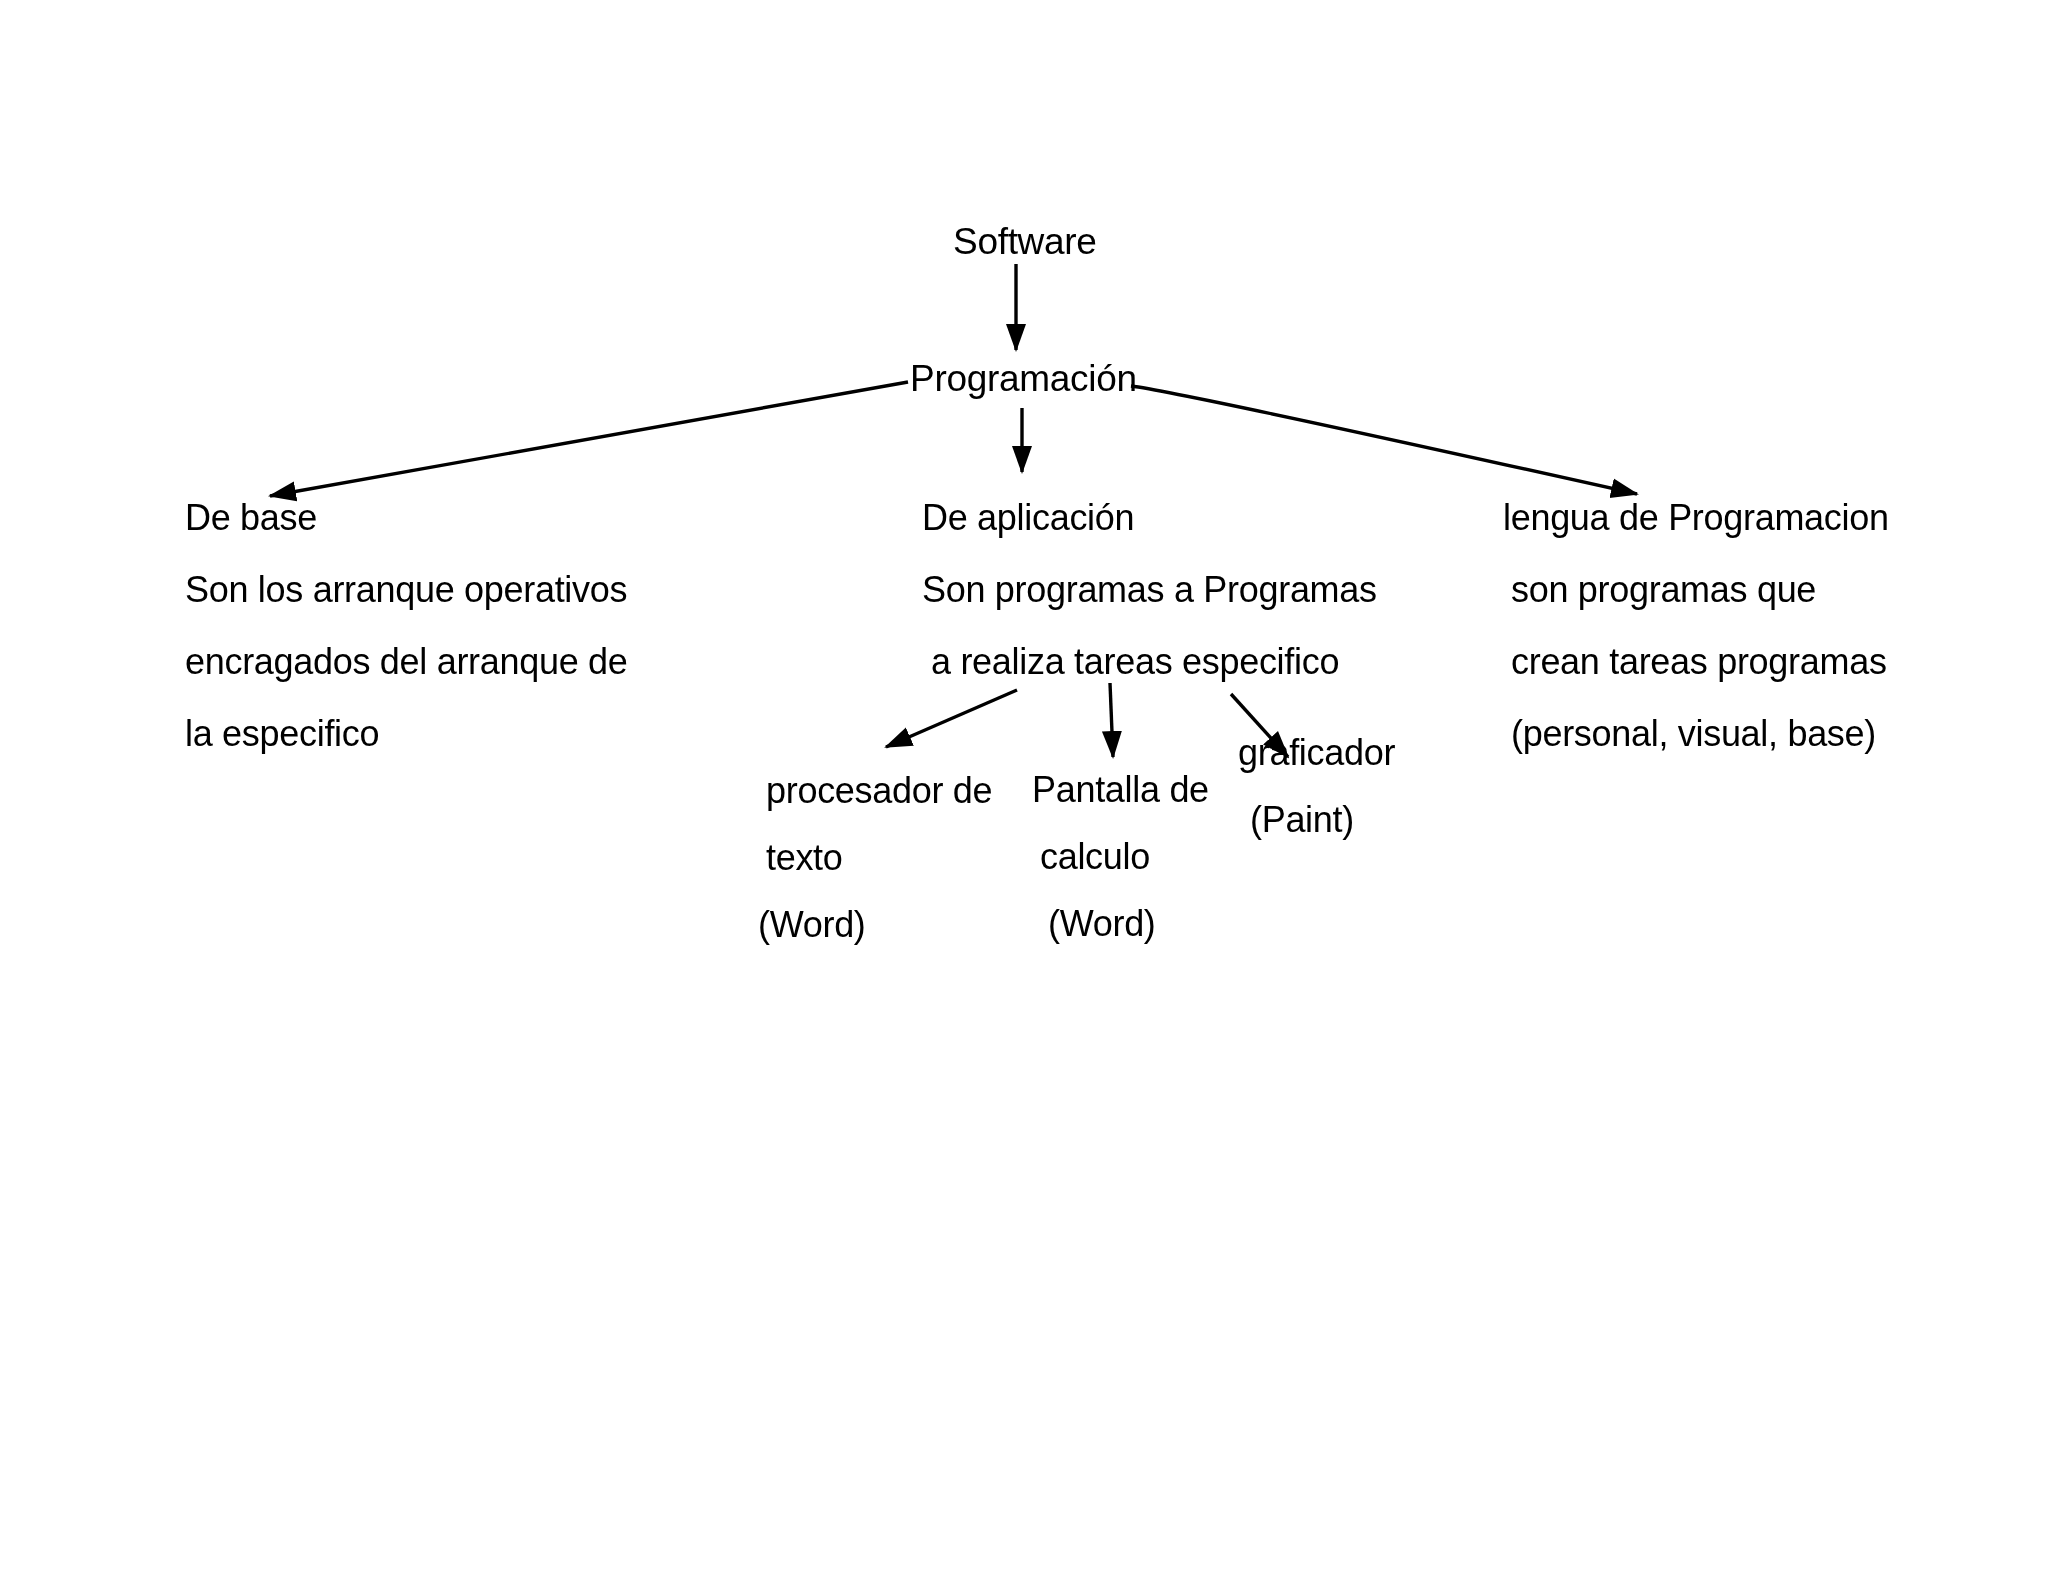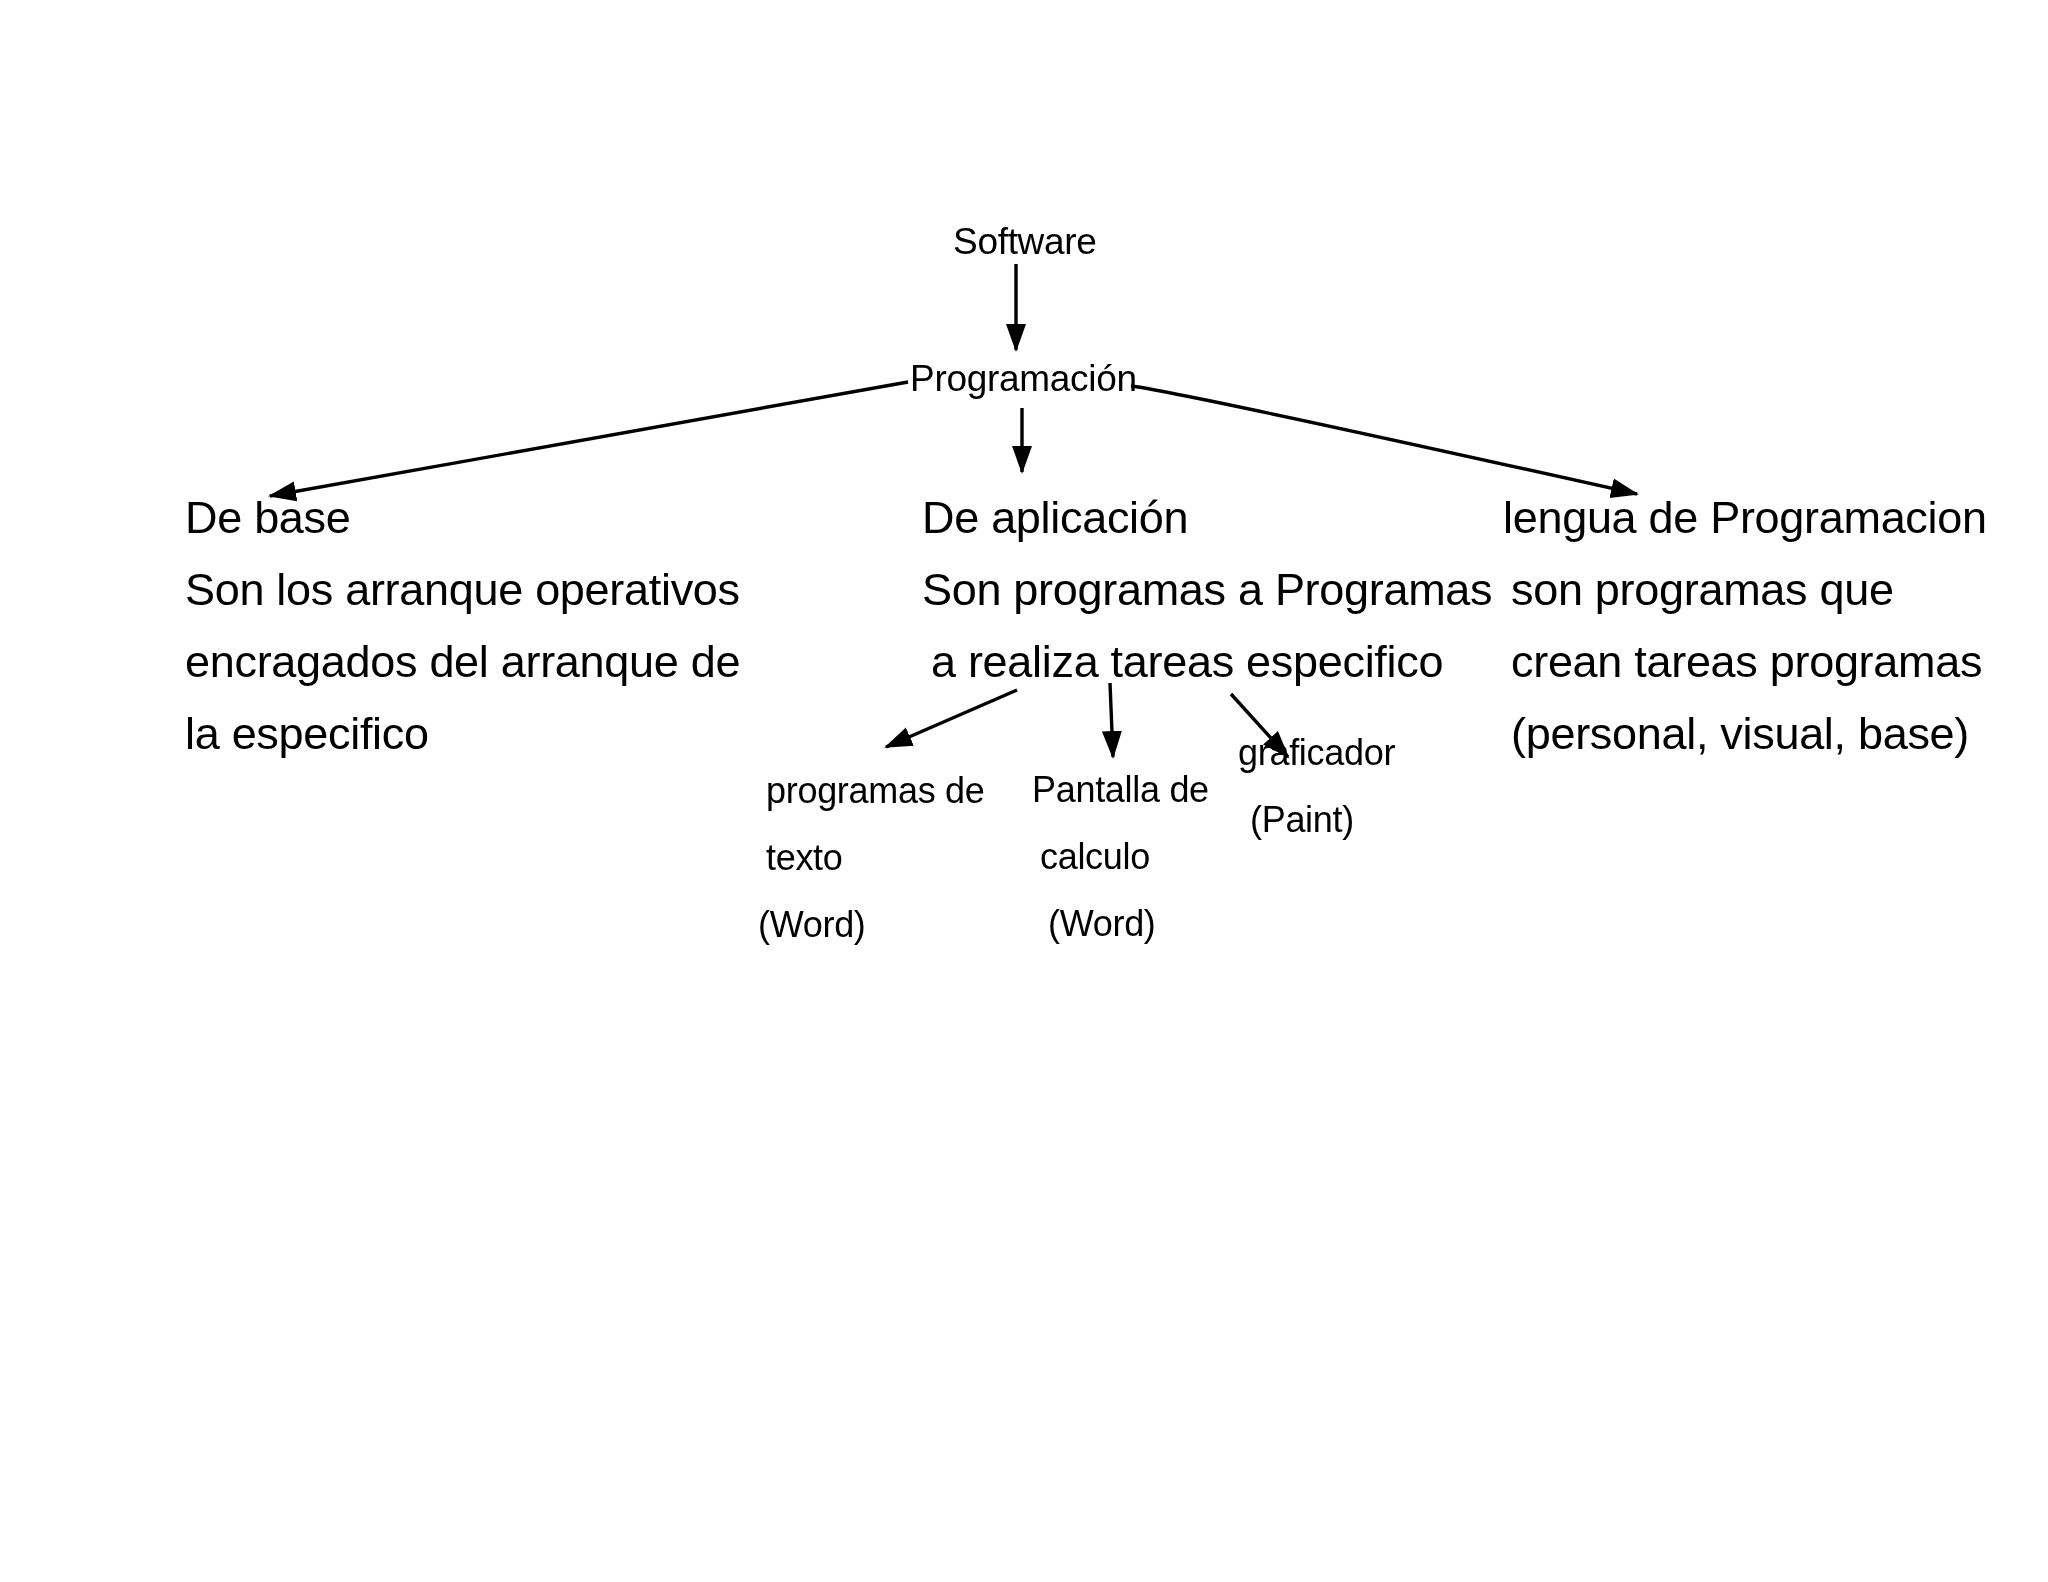--- a/index.html
+++ b/index.html
@@ -25,21 +25,21 @@
   }
   .node {
     position: absolute;
     font-size: 37px;
     line-height: 44px;
     white-space: nowrap;
     letter-spacing: -0.3px;
   }
   .txtcol {
     position: absolute;
-    font-size: 45px;
+    font-size: 36px;
     line-height: 72px;
     letter-spacing: -0.3px;
     white-space: nowrap;
   }
   .appcol {
     position: absolute;
     font-size: 36px;
     line-height: 67px;
     letter-spacing: -0.3px;
     white-space: nowrap;
@@ -102,21 +102,21 @@
   </div>
 
   <div class="txtcol" id="branch-lenguaje">
     <div class="t">lengua de Programacion</div>
     <div class="l1">son programas que</div>
     <div class="l2">crean tareas programas</div>
     <div class="l3">(personal, visual, base)</div>
   </div>
 
   <div class="appcol" id="app-word">
-    <div class="t">programas de</div>
+    <div class="t">procesador de</div>
     <div class="l1">texto</div>
     <div class="l2">(Word)</div>
   </div>
 
   <div class="appcol" id="app-excel">
     <div class="t">Pantalla de</div>
     <div class="l1">calculo</div>
     <div class="l2">(Word)</div>
   </div>
 

